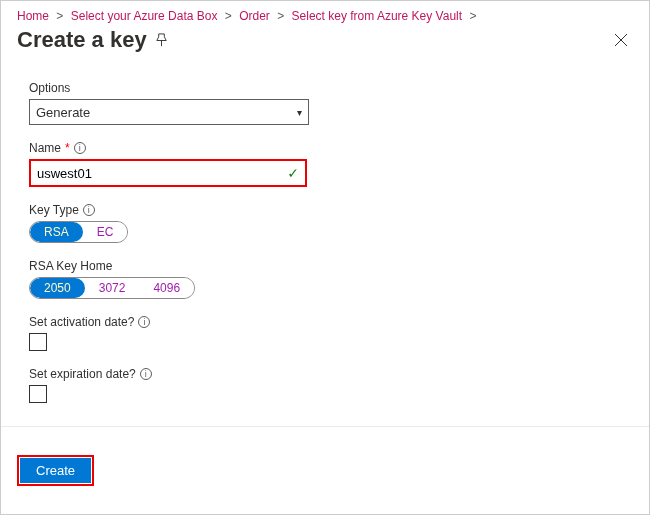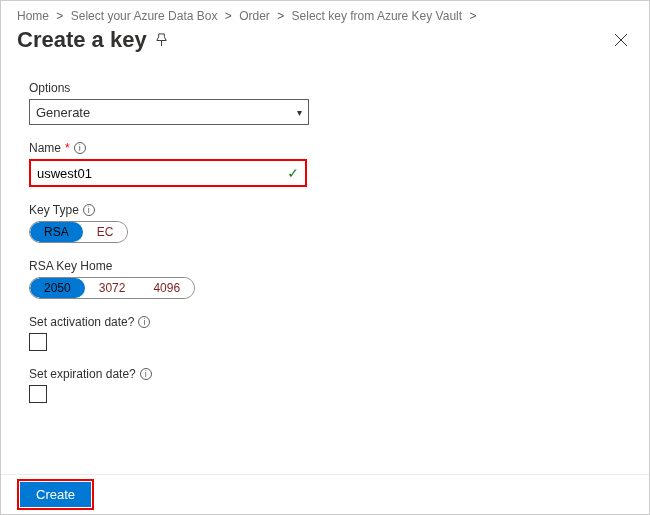--- a/index.html
+++ b/index.html
@@ -1,38 +1,38 @@
 <!DOCTYPE html>
 <html><head>
   <meta charset="utf-8">
   <style>
     * { box-sizing: border-box; margin: 0; padding: 0; }
     body { font-family: "Segoe UI", Arial, sans-serif; font-size: 13px; color: #323130; width: 650px; height: 515px; background: #fff; position: relative; border: 1px solid #ccc; }
-    a { color: #737373; text-decoration: none; }
+    a { color: #be185d; text-decoration: none; }
     .breadcrumb { padding: 8px 16px 4px; font-size: 12px; }
     .breadcrumb span.sep { color: #605e5c; margin: 0 4px; }
     .title-row { display: flex; align-items: center; justify-content: space-between; padding: 0 16px 8px; }
     .title-left { display: flex; align-items: center; gap: 3px; }
     h1 { font-size: 22px; font-weight: 600; }
     .icon-btn { cursor: pointer; display: inline-flex; align-items: center; justify-content: center; width: 24px; height: 24px; color: #323130; }
     .form { padding: 20px 28px 0; }
     .fgroup { margin-bottom: 16px; }
     .flabel { font-size: 12px; color: #323130; margin-bottom: 4px; display: flex; align-items: center; gap: 4px; }
     .req { color: #e00; }
     .info-icon { width: 12px; height: 12px; border: 1px solid #605e5c; border-radius: 50%; display: inline-flex; align-items: center; justify-content: center; font-size: 9px; color: #605e5c; line-height: 1; cursor: pointer; }
     .select { width: 280px; height: 26px; border: 1px solid #605e5c; display: flex; align-items: center; justify-content: space-between; padding: 8px 6px; cursor: pointer; background: #fff; }
     .select .chev { font-size: 10px; color: #323130; }
     .input-valid { width: 278px; height: 28px; border: 2px solid #e00; display: flex; align-items: center; justify-content: space-between; padding: 0 6px; }
     .input-valid input { border: none; outline: none; width: 260px; font-size: 13px; font-family: inherit; }
     .check { color: #107c10; font-size: 14px; }
     .pill-group { display: inline-flex; border: 1px solid #8a8886; border-radius: 12px; overflow: hidden; height: 22px; }
-    .pill { padding: 0 14px; font-size: 12px; display: flex; align-items: center; cursor: pointer; color: #7f1d1d; background: #fff; }
-    .pill.active { background: #0078d4; color: #000000; border-radius: 12px; }
+    .pill { padding: 0 14px; font-size: 12px; display: flex; align-items: center; cursor: pointer; color: #a21caf; background: #fff; }
+    .pill.active { background: #0078d4; color: #fef9c3; border-radius: 12px; }
     .checkbox { width: 18px; height: 18px; border: 1px solid #323130; cursor: pointer; background: #fff; }
-    .footer { position: absolute; bottom: 0; left: 0; right: 0; border-top: 1px solid #edebe9; padding: 4px 16px; background: #fff; }
+    .footer { position: absolute; bottom: 0; left: 0; right: 0; border-top: 1px solid #edebe9; padding: 28px 16px; background: #fff; }
     .create-wrap { display: inline-block; border: 2px solid #e00; padding: 1px; }
     .create-btn { background: #0078d4; color: #fff; border: none; padding: 5px 16px; font-size: 13px; cursor: pointer; font-family: inherit; }
   </style>
 </head>
 <body>
 
 <div class="breadcrumb">
   <a href="#">Home</a>
   <span class="sep">&gt;</span>
   <a href="#">Select your Azure Data Box</a>

